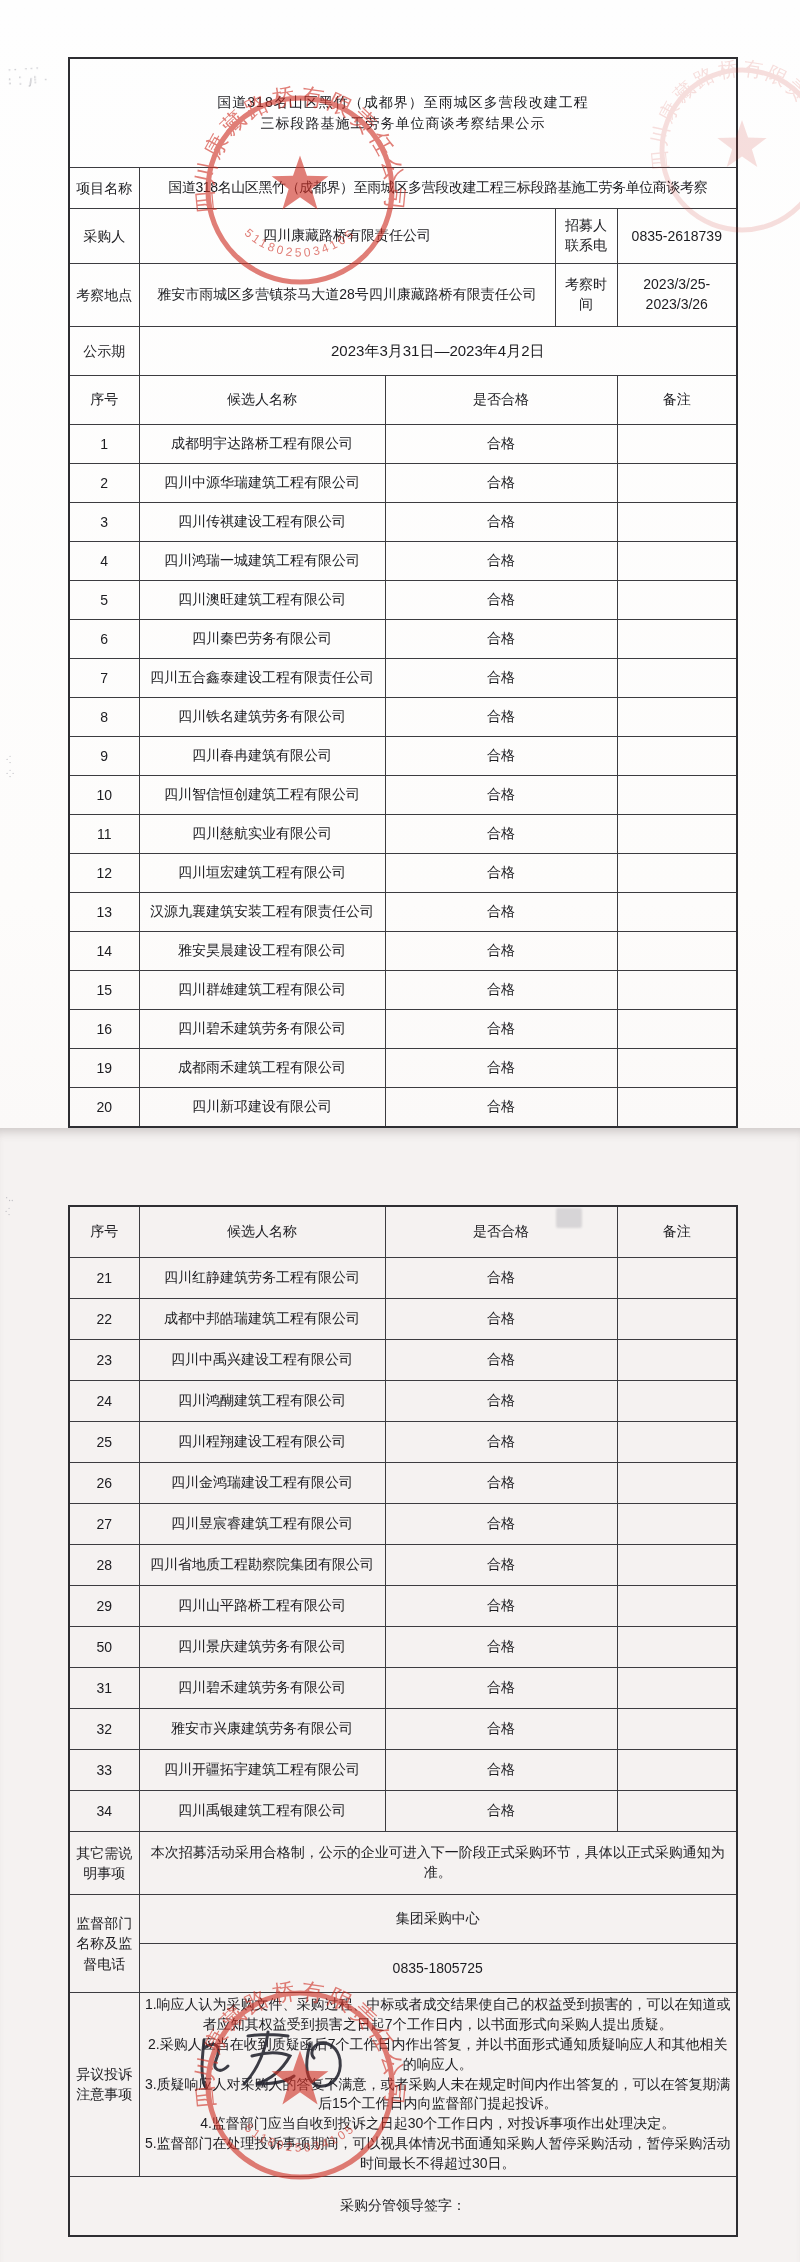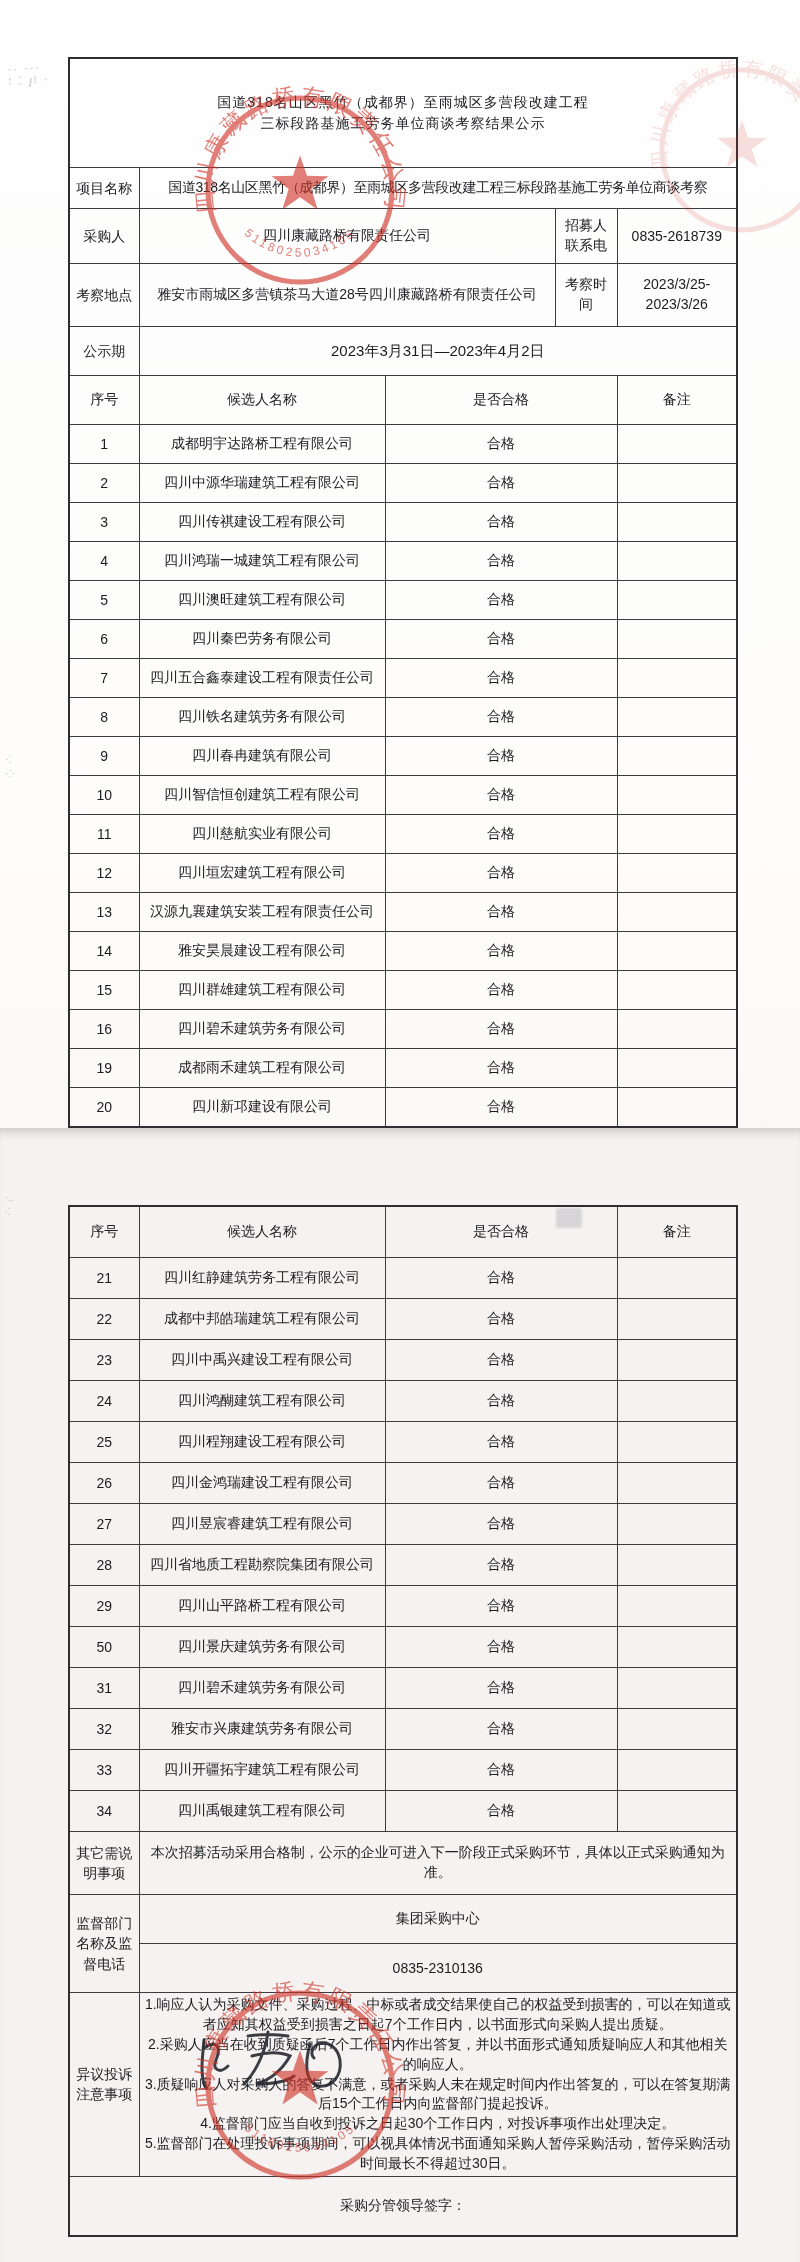--- a/index.html
+++ b/index.html
@@ -357,21 +357,21 @@
       <tbody>
         <tr class="row-other">
           <td class="notes-lbl">其它需说明事项</td>
           <td class="obj-text" colspan="4" style="vertical-align:middle">本次招募活动采用合格制，公示的企业可进入下一阶段正式采购环节，具体以正式采购通知为准。</td>
         </tr>
         <tr class="row-sup">
           <td class="notes-lbl" rowspan="2">监督部门名称及监督电话</td>
           <td class="sup-name" colspan="4">集团采购中心</td>
         </tr>
         <tr class="row-sup">
-          <td colspan="4">0835-2310136</td>
+          <td colspan="4">0835-1805725</td>
         </tr>
         <tr class="row-obj">
           <td class="notes-lbl">异议投诉注意事项</td>
           <td class="obj-text" colspan="4">
             <div>1.响应人认为采购文件、采购过程、中标或者成交结果使自己的权益受到损害的，可以在知道或者应知其权益受到损害之日起7个工作日内，以书面形式向采购人提出质疑。</div>
             <div>2.采购人应当在收到质疑函后7个工作日内作出答复，并以书面形式通知质疑响应人和其他相关的响应人。</div>
             <div>3.质疑响应人对采购人的答复不满意，或者采购人未在规定时间内作出答复的，可以在答复期满后15个工作日内向监督部门提起投诉。</div>
             <div>4.监督部门应当自收到投诉之日起30个工作日内，对投诉事项作出处理决定。</div>
             <div>5.监督部门在处理投诉事项期间，可以视具体情况书面通知采购人暂停采购活动，暂停采购活动时间最长不得超过30日。</div>
           </td>

